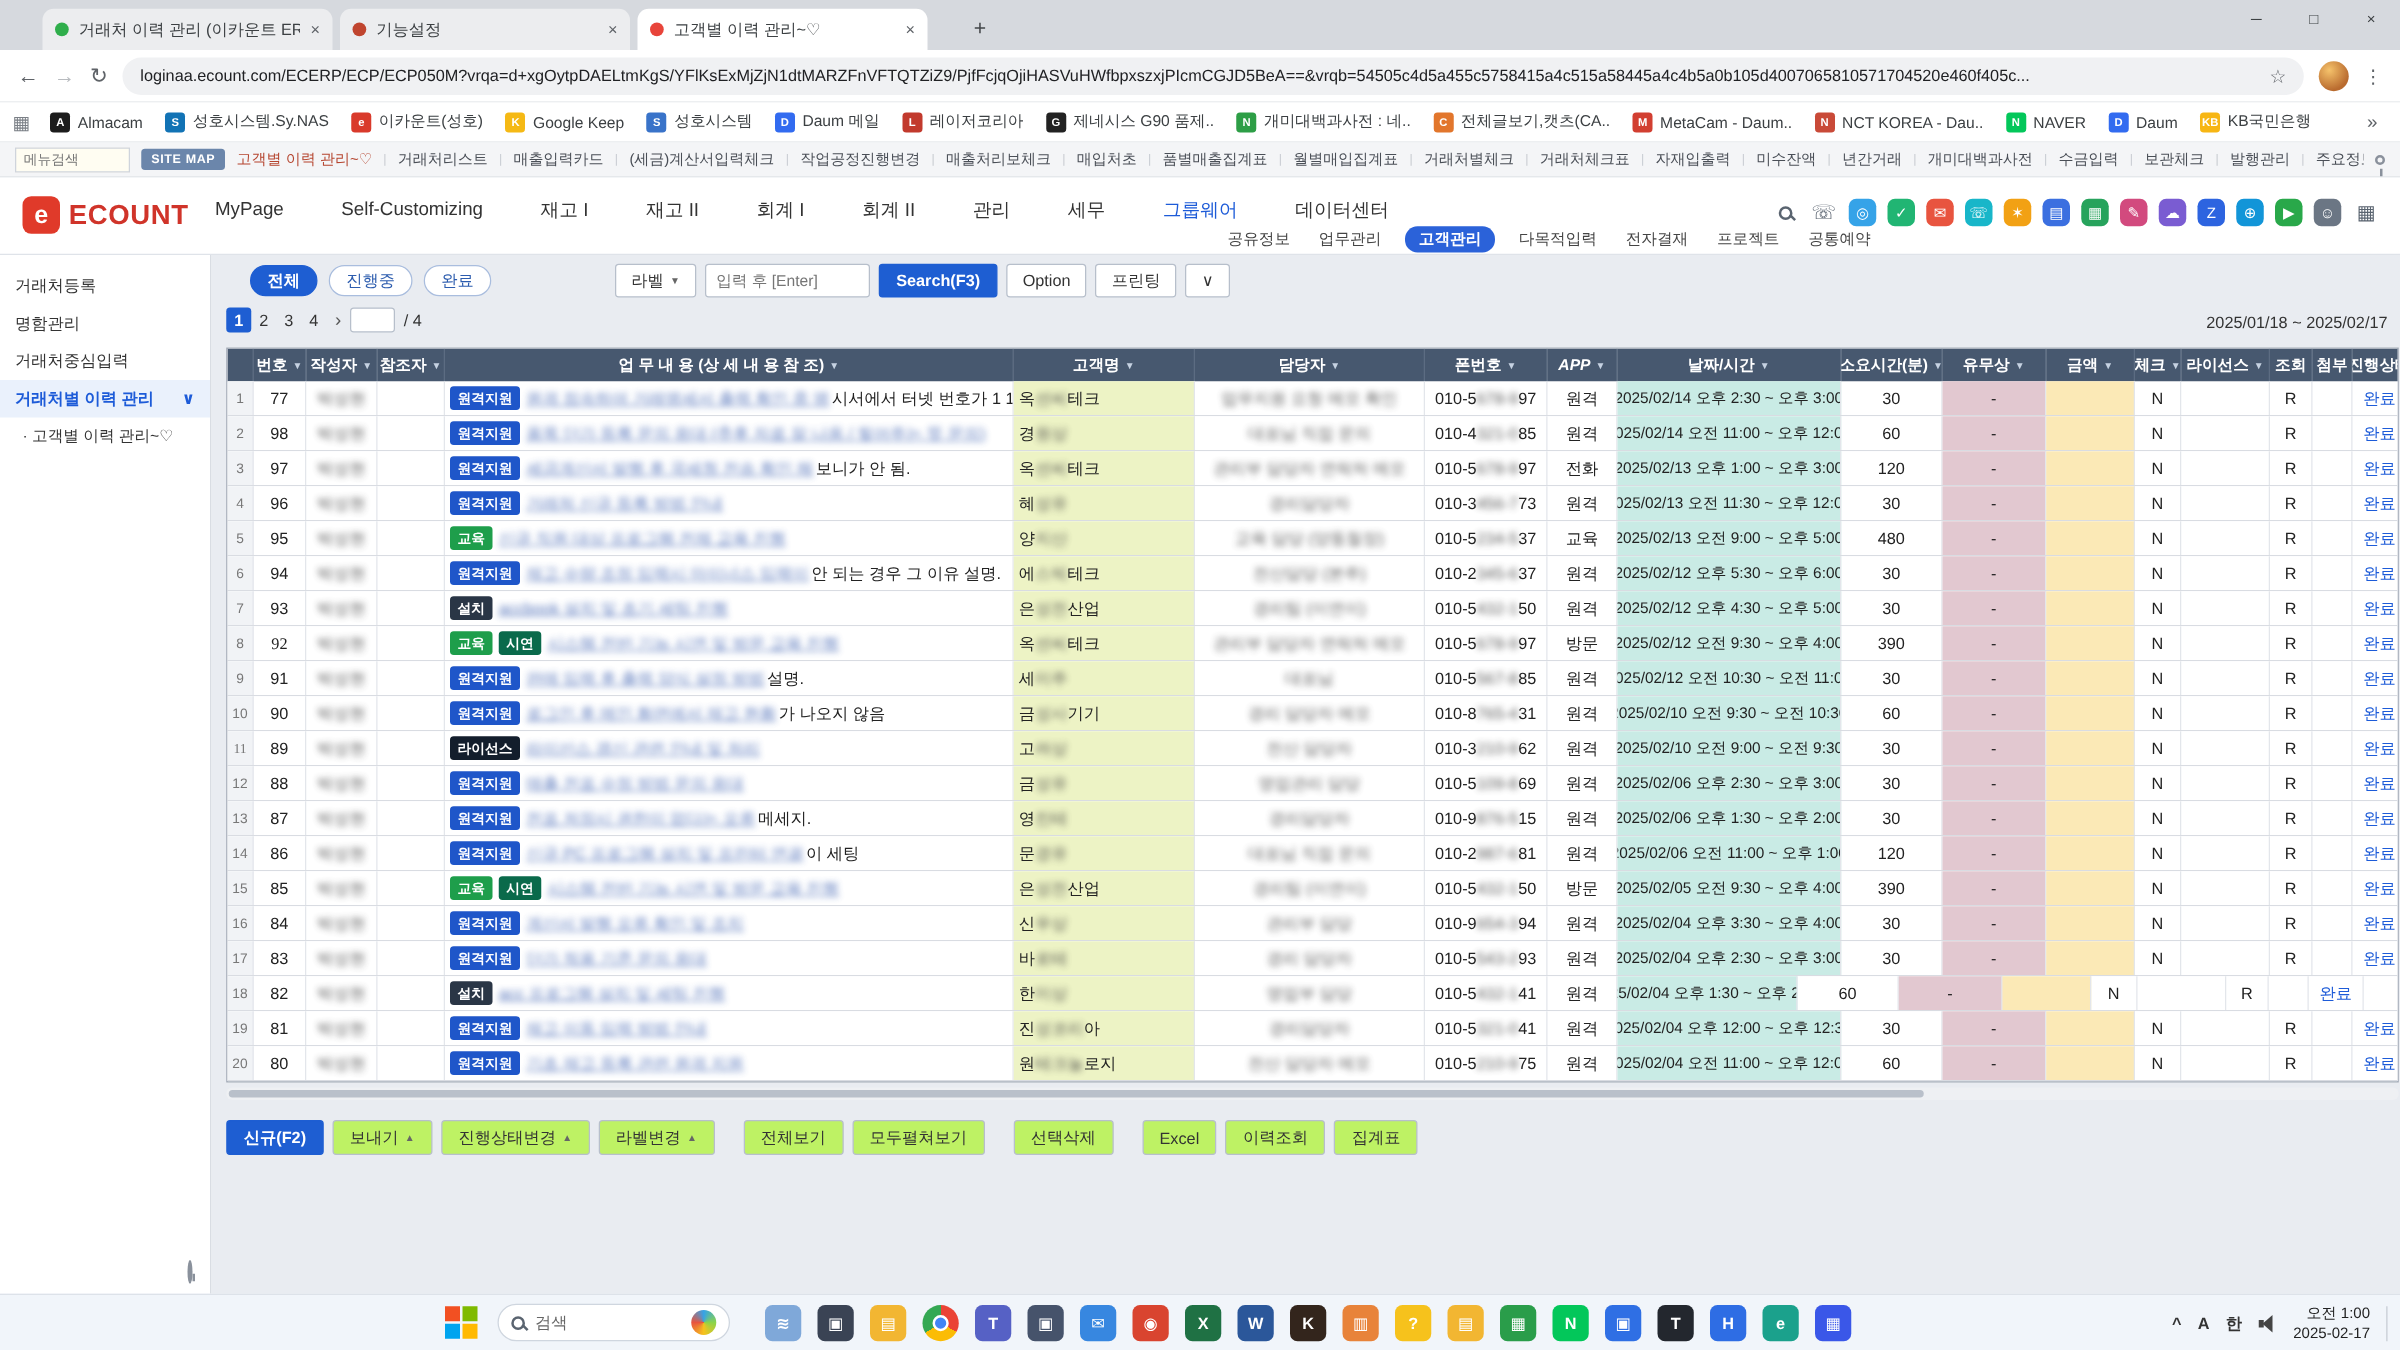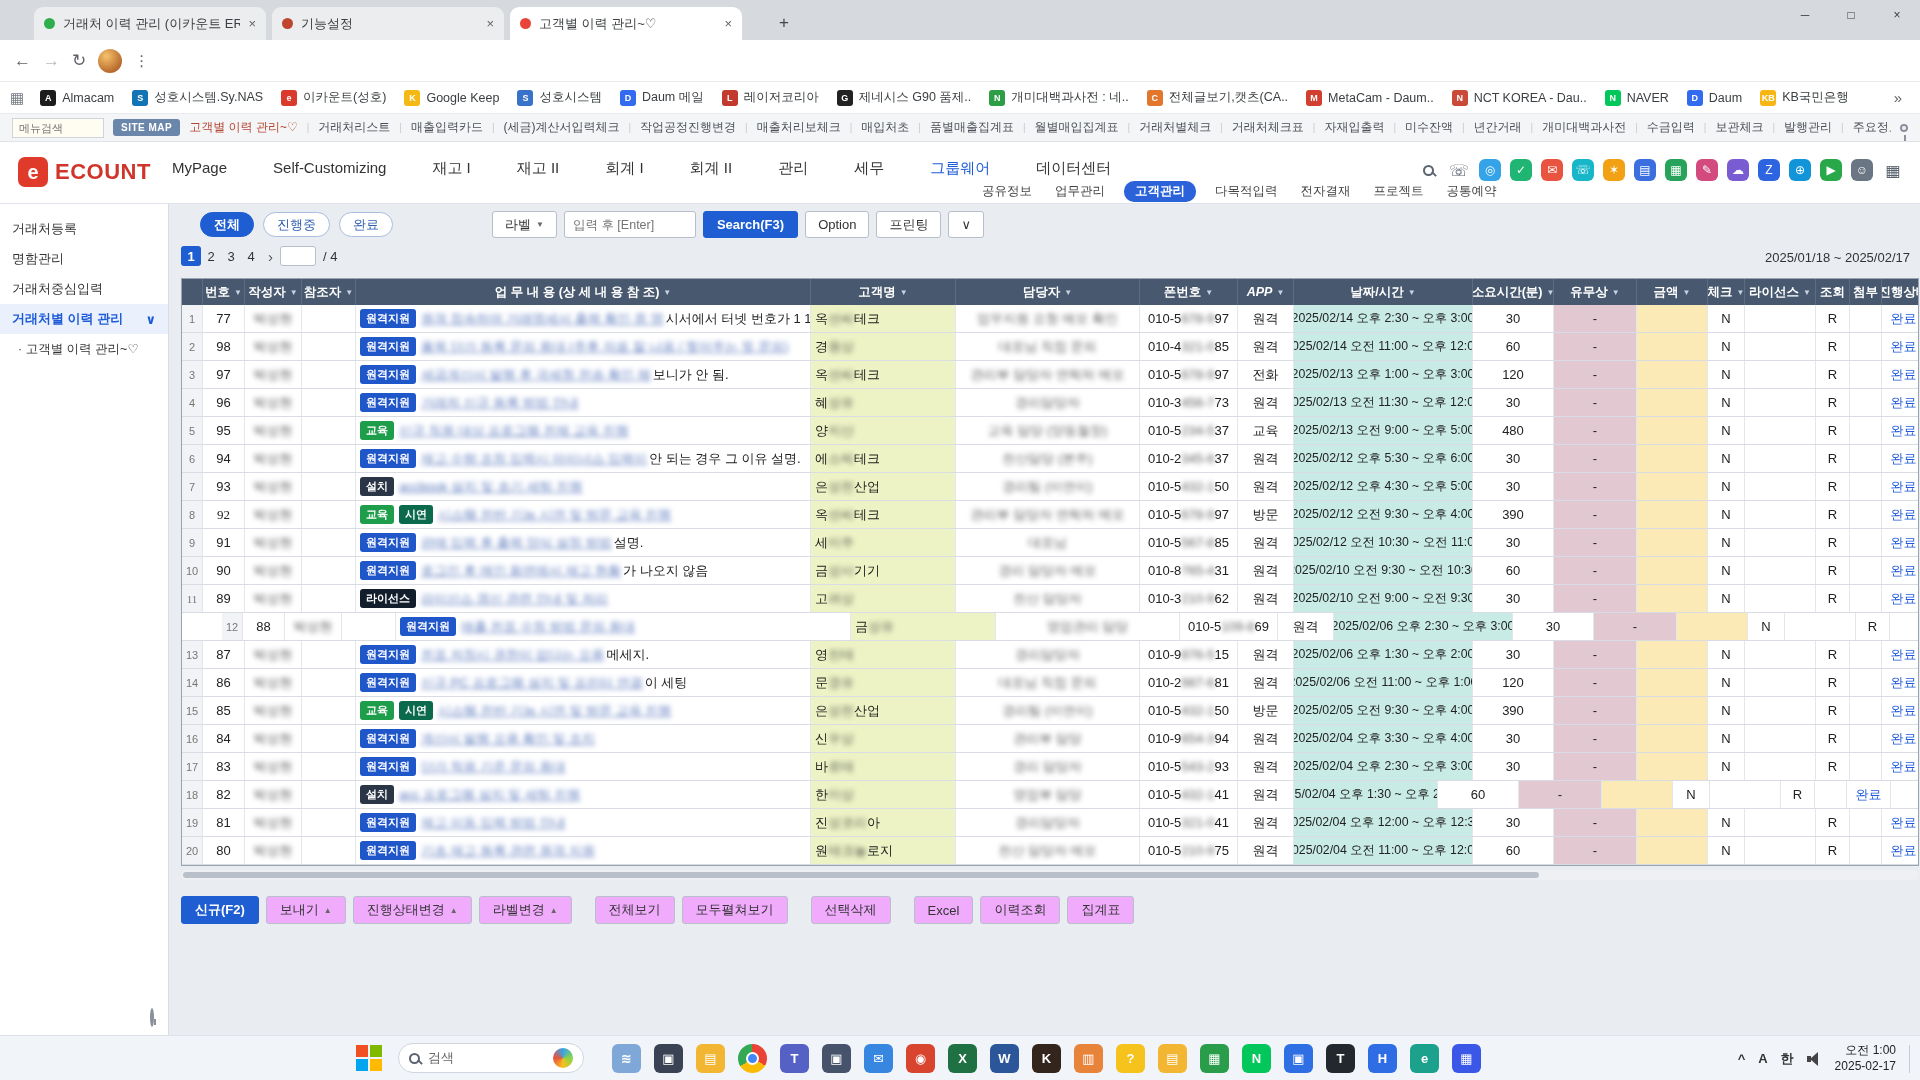--- a/index.html
+++ b/index.html
@@ -101,21 +101,21 @@
   .tint-amount{background:#fbe9b6}
   .badge{font-size:11px;color:#fff;border-radius:3px;padding:2px 6px;margin-right:5px;font-weight:bold;flex:none}
   .blur{filter:blur(2.5px);opacity:.85;color:#444}
   .rlink{color:#3b5fb0;text-decoration:underline}
   .cc{color:#222;margin-left:2px}
   .status-link{color:#1d5bd8}
   #hscroll{position:absolute;left:181px;top:666px;width:1738px;height:10px;background:#eef0f3;border-radius:5px}
   #hthumb{position:absolute;left:2px;top:2px;width:78%;height:6px;background:#b9c0ca;border-radius:3px}
 
   #actions{position:absolute;left:181px;top:692px;display:flex;gap:7px}
-  .act{height:28px;padding:0 13px;border:1px solid #b7bfcb;background:#f0abfc;color:#333;font-size:13px;border-radius:3px;display:inline-flex;align-items:center;gap:5px}
+  .act{height:28px;padding:0 13px;border:1px solid #b7bfcb;background:#bef264;color:#333;font-size:13px;border-radius:3px;display:inline-flex;align-items:center;gap:5px}
   .act.primary{background:#1e5ed2;border-color:#1e5ed2;color:#fff;font-weight:bold}
   .act .arr{font-size:8px;color:#666}
 
   
   #taskbar{position:absolute;left:0;right:0;bottom:0;height:45px;background:#f1f5fa;border-top:1px solid #dde2e9}
   #startbtn{position:absolute;left:356px;top:9px;display:grid;grid-template-columns:12px 12px;grid-template-rows:12px 12px;gap:2px}
   #startbtn span{display:block}
   #tbsearch{position:absolute;left:398px;top:7px;width:186px;height:30px;background:#fff;border:1px solid #cfd6df;border-radius:15px;display:flex;align-items:center;gap:8px;padding:0 10px;color:#666;font-size:13px}
   #bingdot{margin-left:auto;width:20px;height:20px;border-radius:50%;background:conic-gradient(#35a3e8,#8ad44a,#f6c21c,#e8543f,#35a3e8);flex:none}
   #tbicons{position:absolute;left:612px;top:8px;display:flex;gap:13px}
@@ -154,20 +154,24 @@
   <div id="newtab">+</div>
   <span class="winctl" style="left:1782px">─</span>
   <span class="winctl" style="left:1828px">□</span>
   <span class="winctl" style="left:1874px">×</span>
 </div>
 
 <div id="addr">
   <span class="navbtn">←</span>
   <span class="navbtn disabled">→</span>
   <span class="navbtn">↻</span>
+  <div id="urlbox">
+    <span id="urltext">loginaa.ecount.com/ECERP/ECP/ECP050M?vrqa=d+xgOytpDAELtmKgS/YFlKsExMjZjN1dtMARZFnVFTQTZiZ9/PjfFcjqOjiHASVuHWfbpxszxjPIcmCGJD5BeA==&amp;vrqb=54505c4d5a455c5758415a4c515a58445a4c4b5a0b105d4007065810571704520e460f405c...</span>
+    <span class="addr-ic">☆</span>
+  </div>
   <span id="avatar"></span>
   <span class="addr-ic">⋮</span>
 </div>
 
 <div id="bmbar">
   <span id="bmapps">▦</span>
   <div id="bmlist">
       <div class="bm">
         <span class="bmfav" style="background: rgb(28, 28, 28);">A</span>
         <span>Almacam</span>
@@ -846,21 +850,21 @@
           <div class="gc tint-amount" style="width: 71px;"></div>
           <div class="gc" style="width: 37px;">N</div>
           <div class="gc" style="width: 71px;"></div>
           <div class="gc" style="width: 34px;">R</div>
           <div class="gc" style="width: 32px;"></div>
           <div class="gc" style="width: 44px;">
             <span class="status-link">완료</span>
           </div>
         </div>
         <div class="gr">
-          <div class="gc c-seq" style="width: 21px; margin-left: 40px;">12</div>
+          <div class="gc c-seq" style="width: 21px;">12</div>
           <div class="gc" style="width: 42px;">88</div>
           <div class="gc" style="width: 57px;">
             <span class="blur">박성현</span>
           </div>
           <div class="gc" style="width: 54px;"></div>
           <div class="gc" style="width: 455px; justify-content: flex-start;">
             <span class="badge" style="background: rgb(31, 86, 201);">원격지원</span>
             <span class="blur rlink">매출 전표 수정 방법 문의 응대</span>
           </div>
           <div class="gc tint-cust" style="width: 145px; justify-content: flex-start;">

